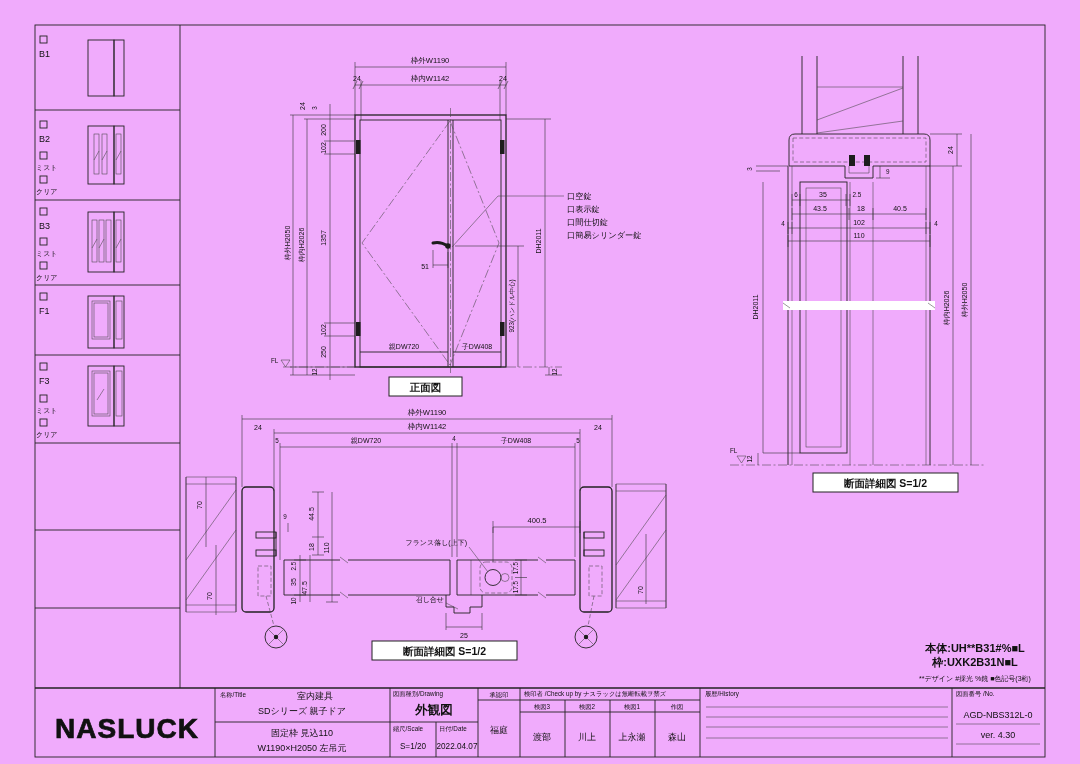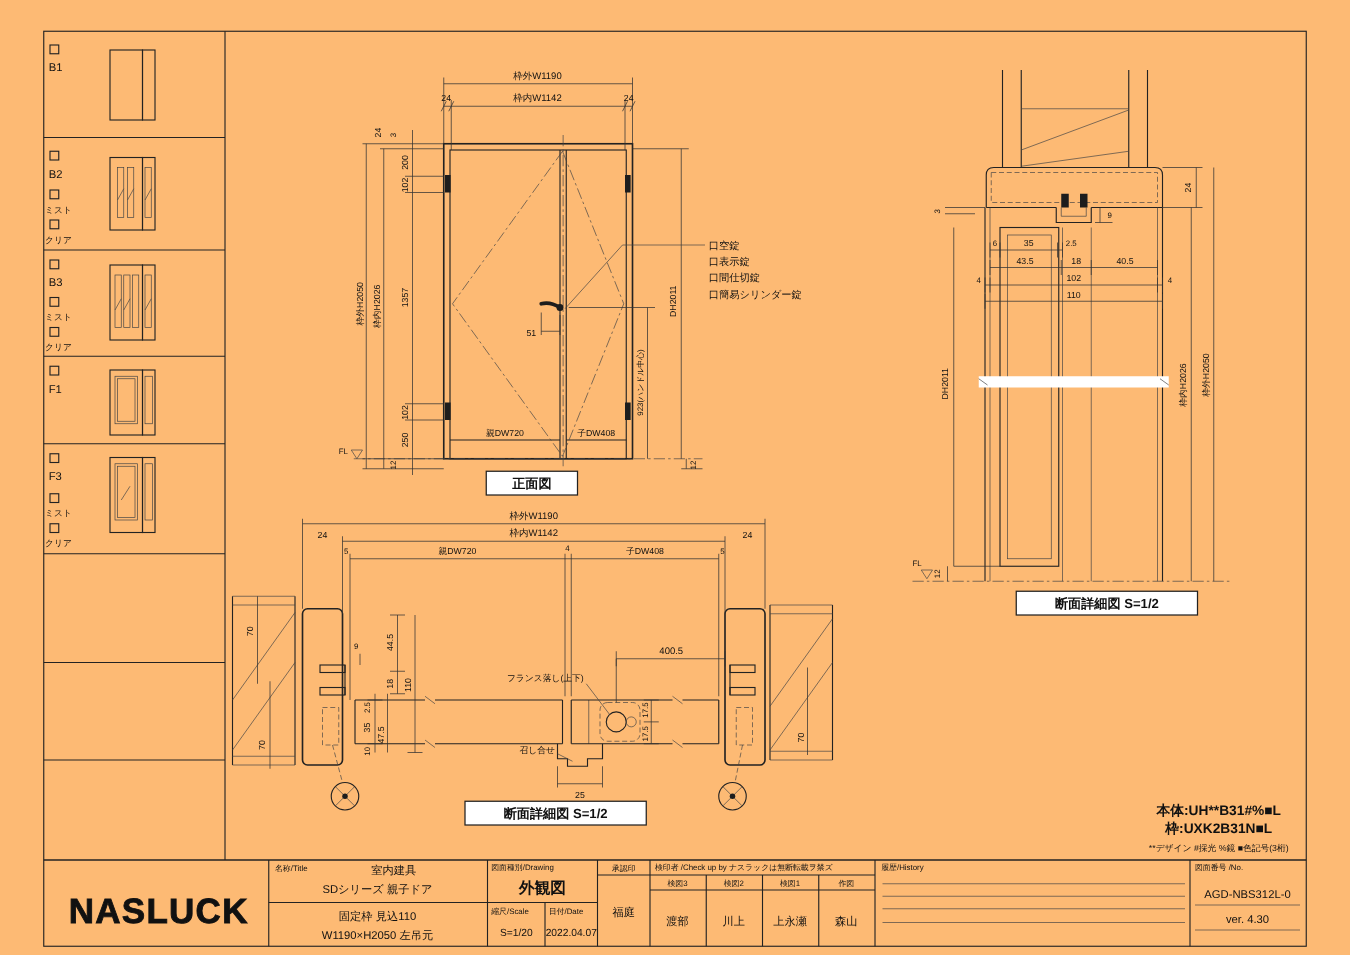--- a/index.html
+++ b/index.html
@@ -1,16 +1,16 @@
 <!DOCTYPE html>
 <html><head>
 <meta charset="utf-8">
 <style>
   html,body{margin:0;padding:0;background:#fff;}
-  .sheet{width:1080px;height:764px;position:relative;background:#fdba74;}
+  .sheet{width:1080px;height:764px;position:relative;background:#f0abfc;}
   svg{display:block;}
   svg text{font-family:"Liberation Sans","DejaVu Sans",sans-serif;fill:#111;}
   .s{stroke:#222;fill:none;stroke-width:.9;}
   .s2{stroke:#222;fill:none;stroke-width:1.3;}
   .thin{stroke:#444;fill:none;stroke-width:.55;}
   .d{stroke:#333;fill:none;stroke-width:.6;}
   .dd{stroke-dasharray:4 2.2;}
   .cl{stroke-dasharray:9 2.5 2 2.5;}
   .fillb{fill:#1d1d1d;stroke:none;}
   .wbox{fill:#fff;stroke:#222;stroke-width:1;}

